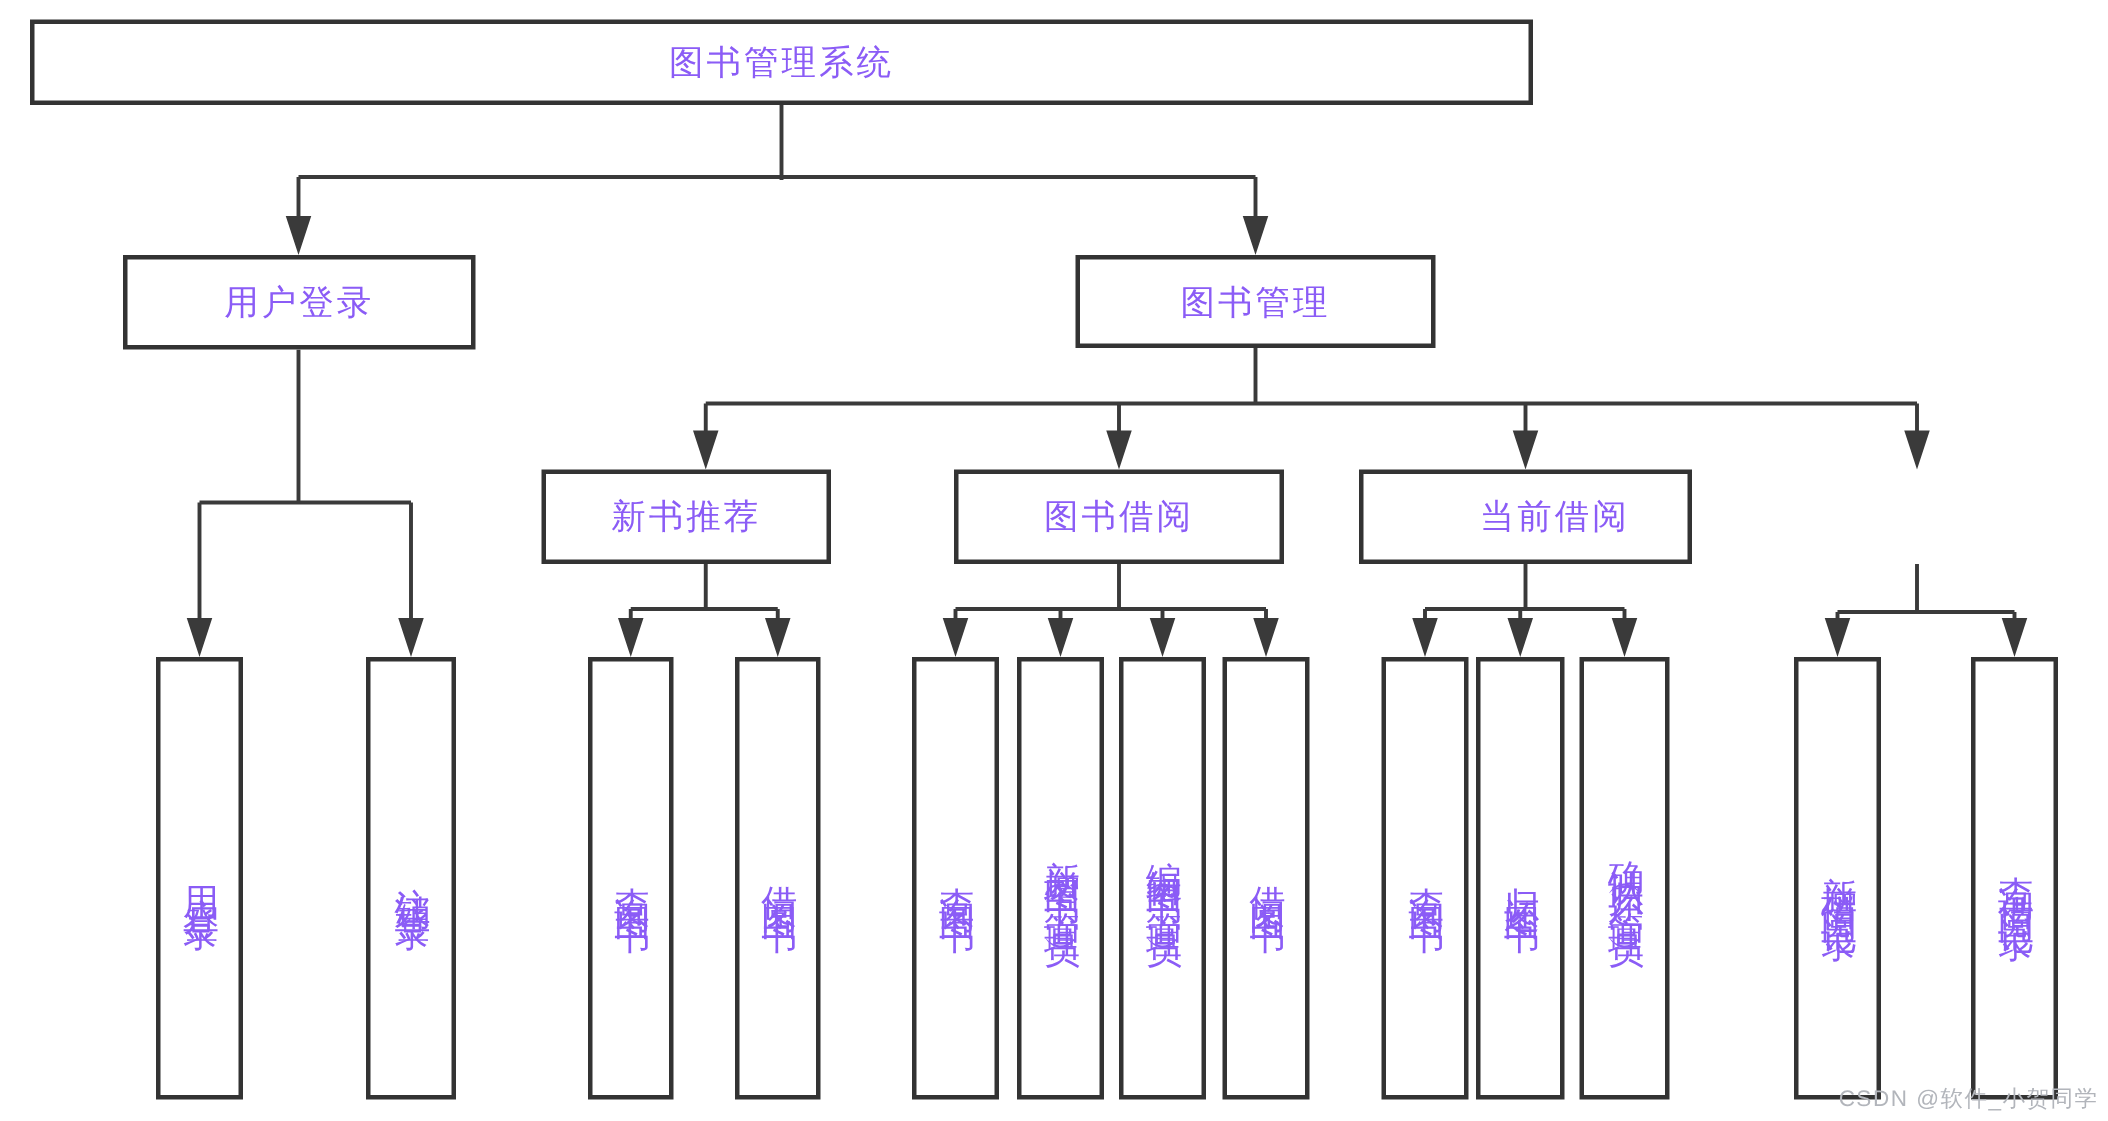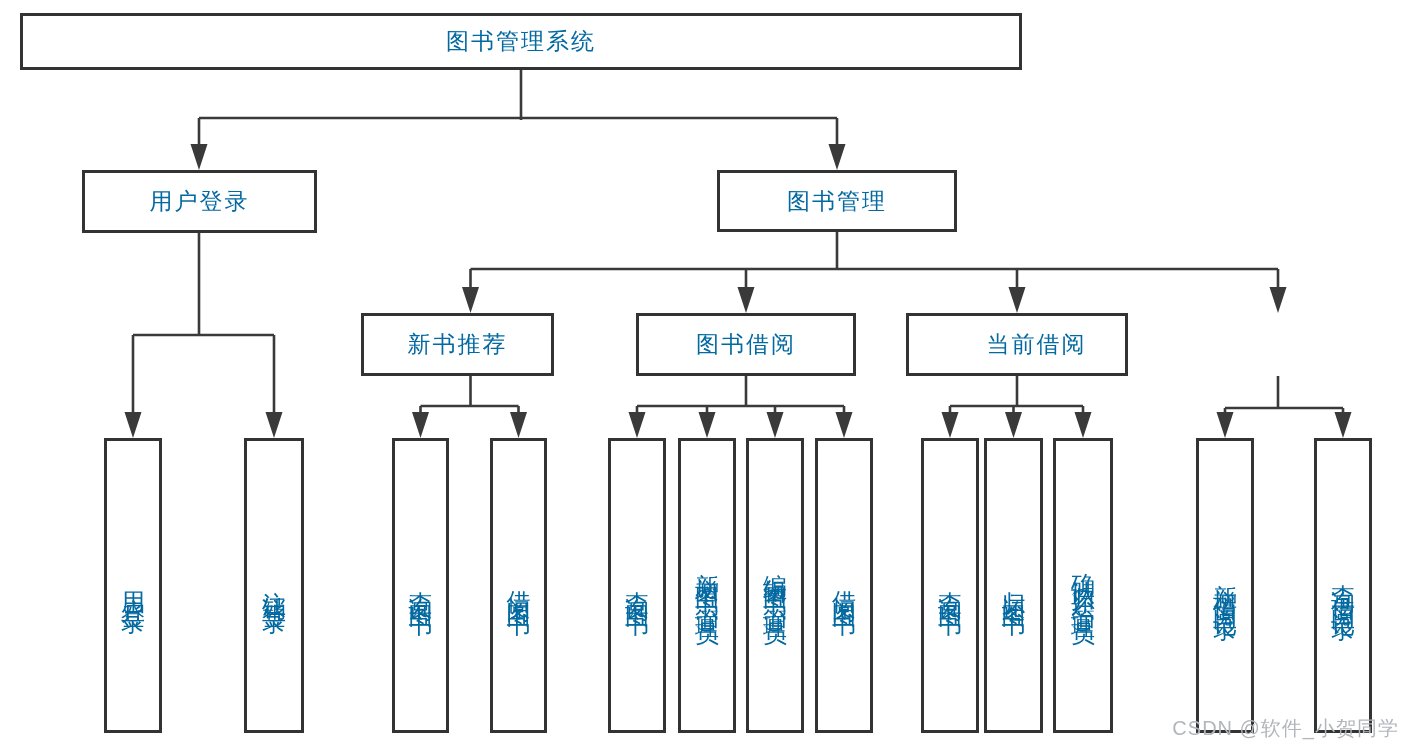--- a/index.html
+++ b/index.html
@@ -21,39 +21,39 @@
     position: absolute;
     box-sizing: border-box;
     background: #ffffff;
     border: 3px solid #333333;
     display: flex;
     align-items: center;
     justify-content: center;
     z-index: 2;
   }
   .box .lbl {
-    color: #0369a1;
+    color: #8b5cf6;
     font-size: 23px;
     letter-spacing: 2px;
     white-space: nowrap;
   }
   .vbox .lbl {
     writing-mode: vertical-rl;
     font-size: 24px;
     letter-spacing: 7px;
     line-height: 1;
     white-space: nowrap;
   }
   .watermark {
     position: absolute;
     right: 6px;
     bottom: 5px;
     z-index: 5;
     color: #b2b5bb;
-    font-size: 20px;
+    font-size: 15px;
     letter-spacing: 1px;
     white-space: nowrap;
   }
 </style>
 </head>
 <body>
 
 <div class="canvas">
 
   <svg class="connectors" viewBox="0 0 1405 747" xmlns="http://www.w3.org/2000/svg">

